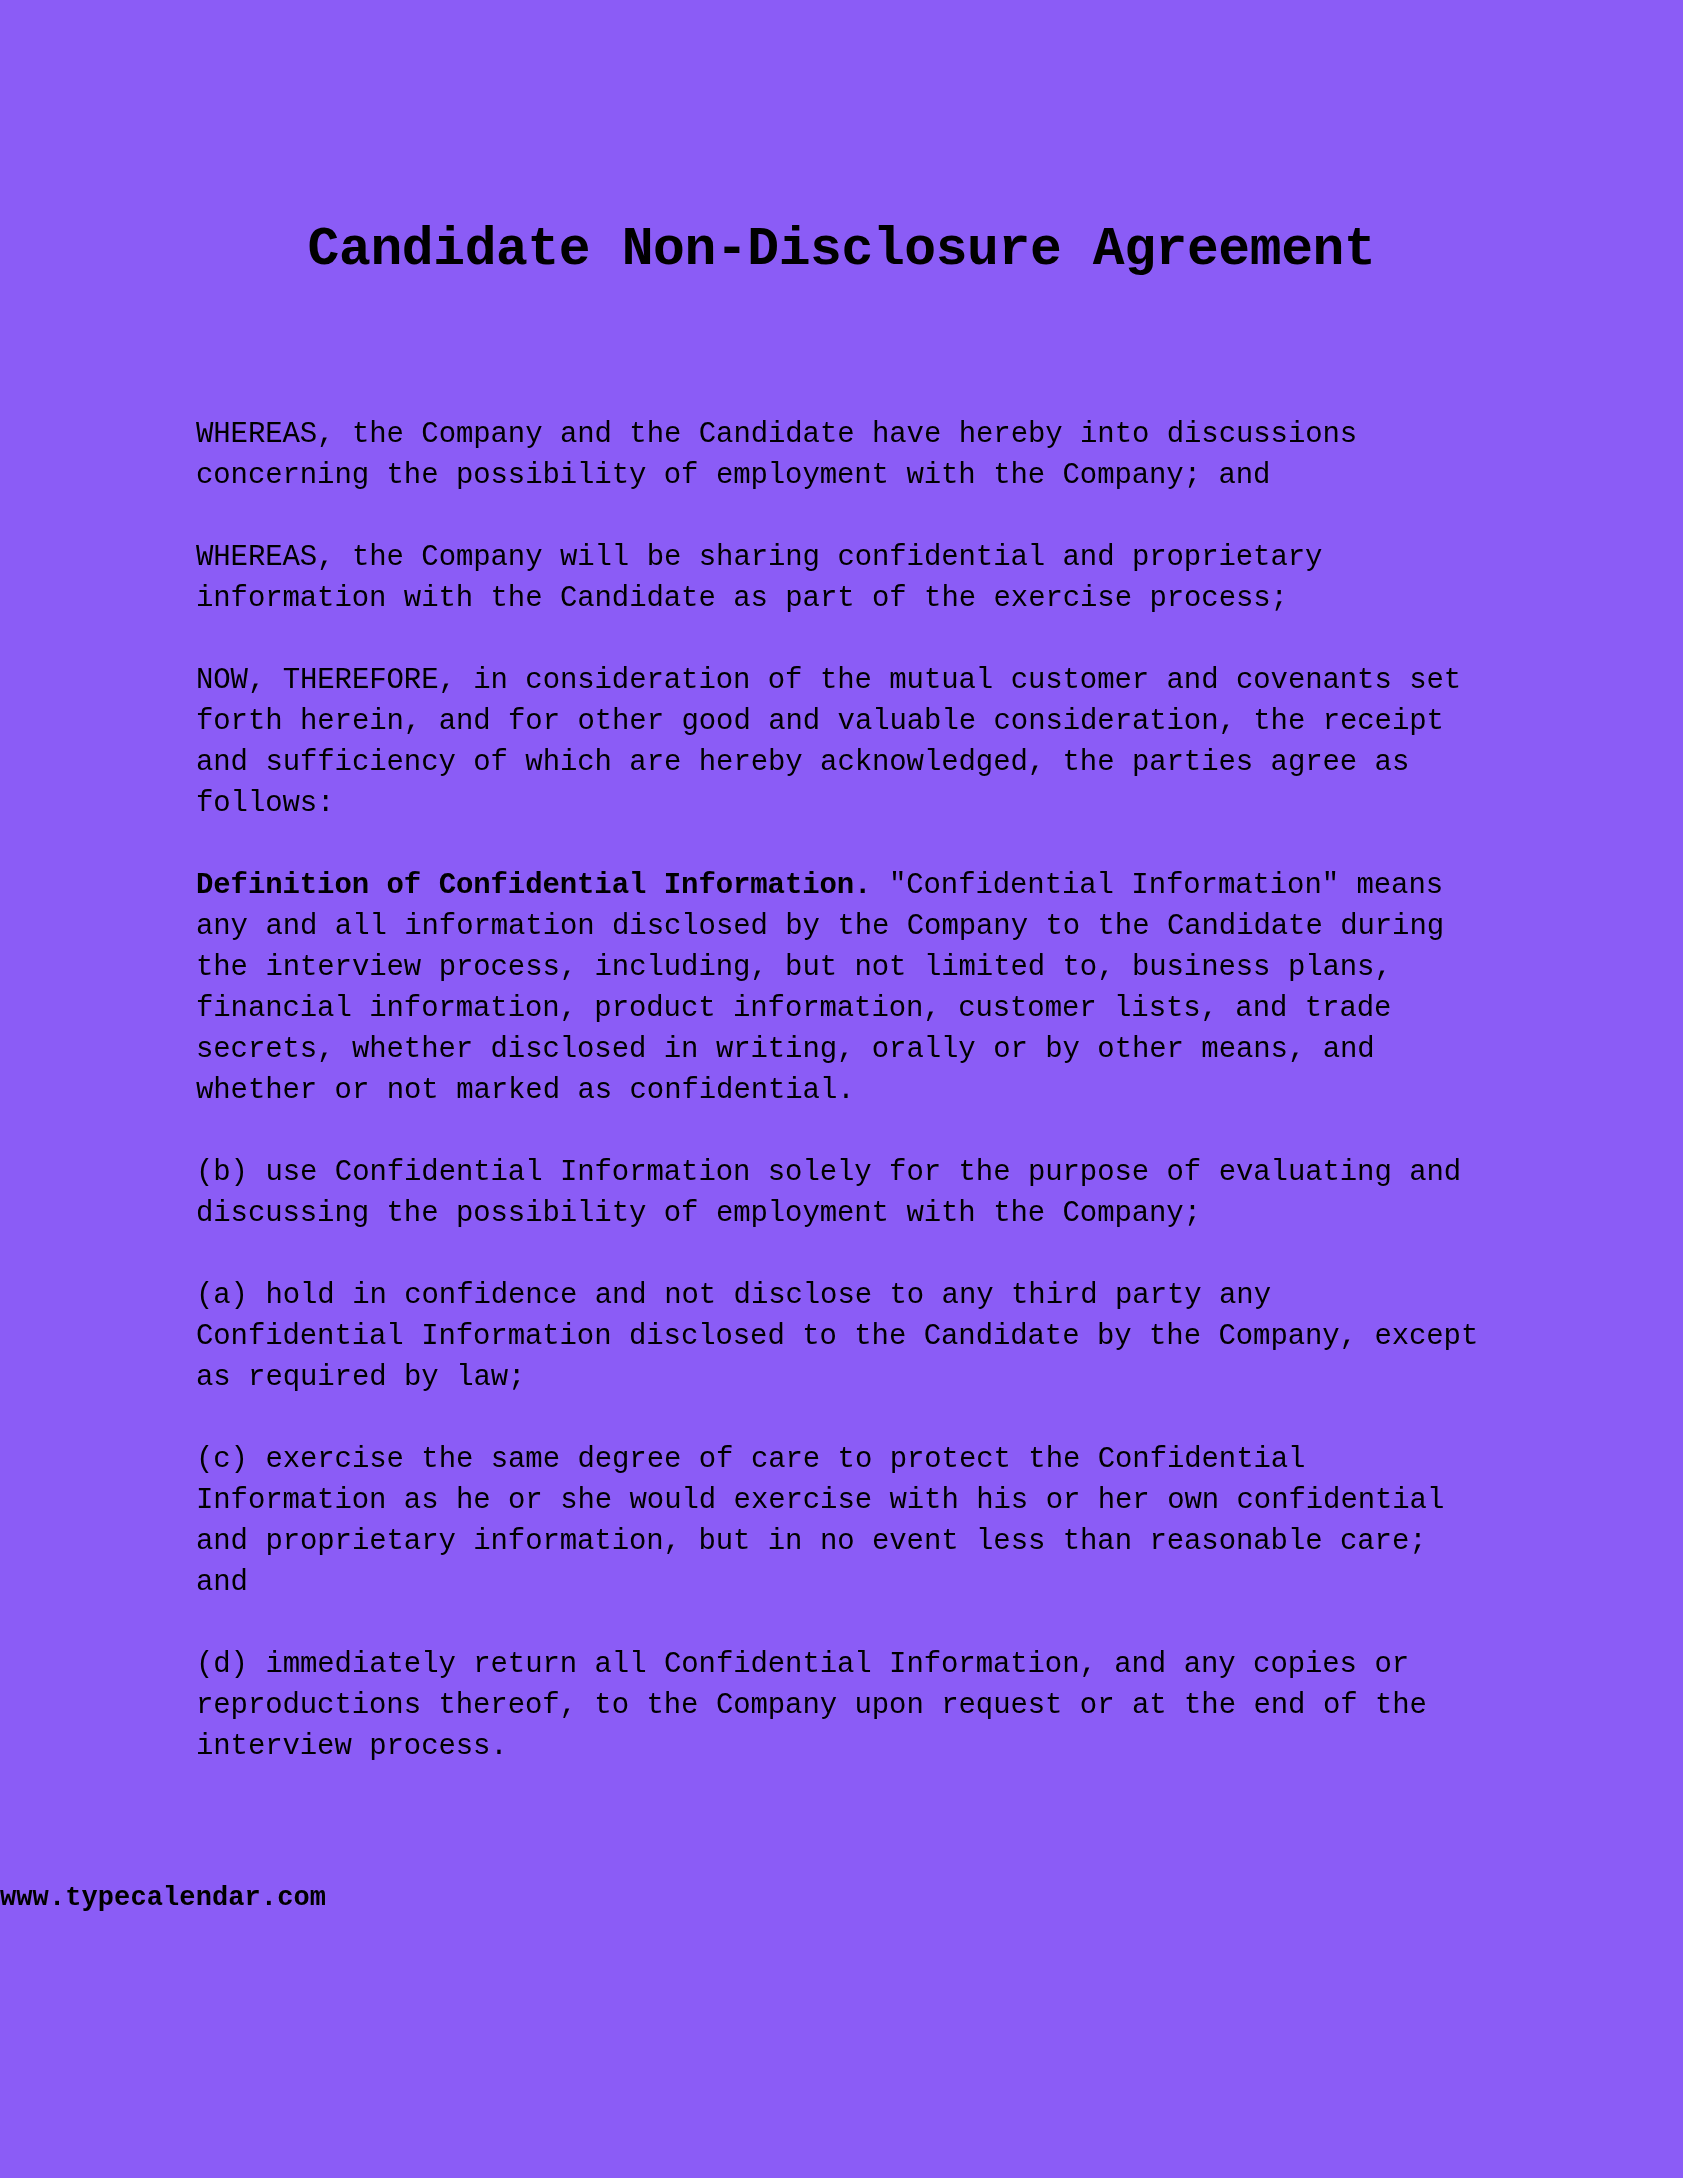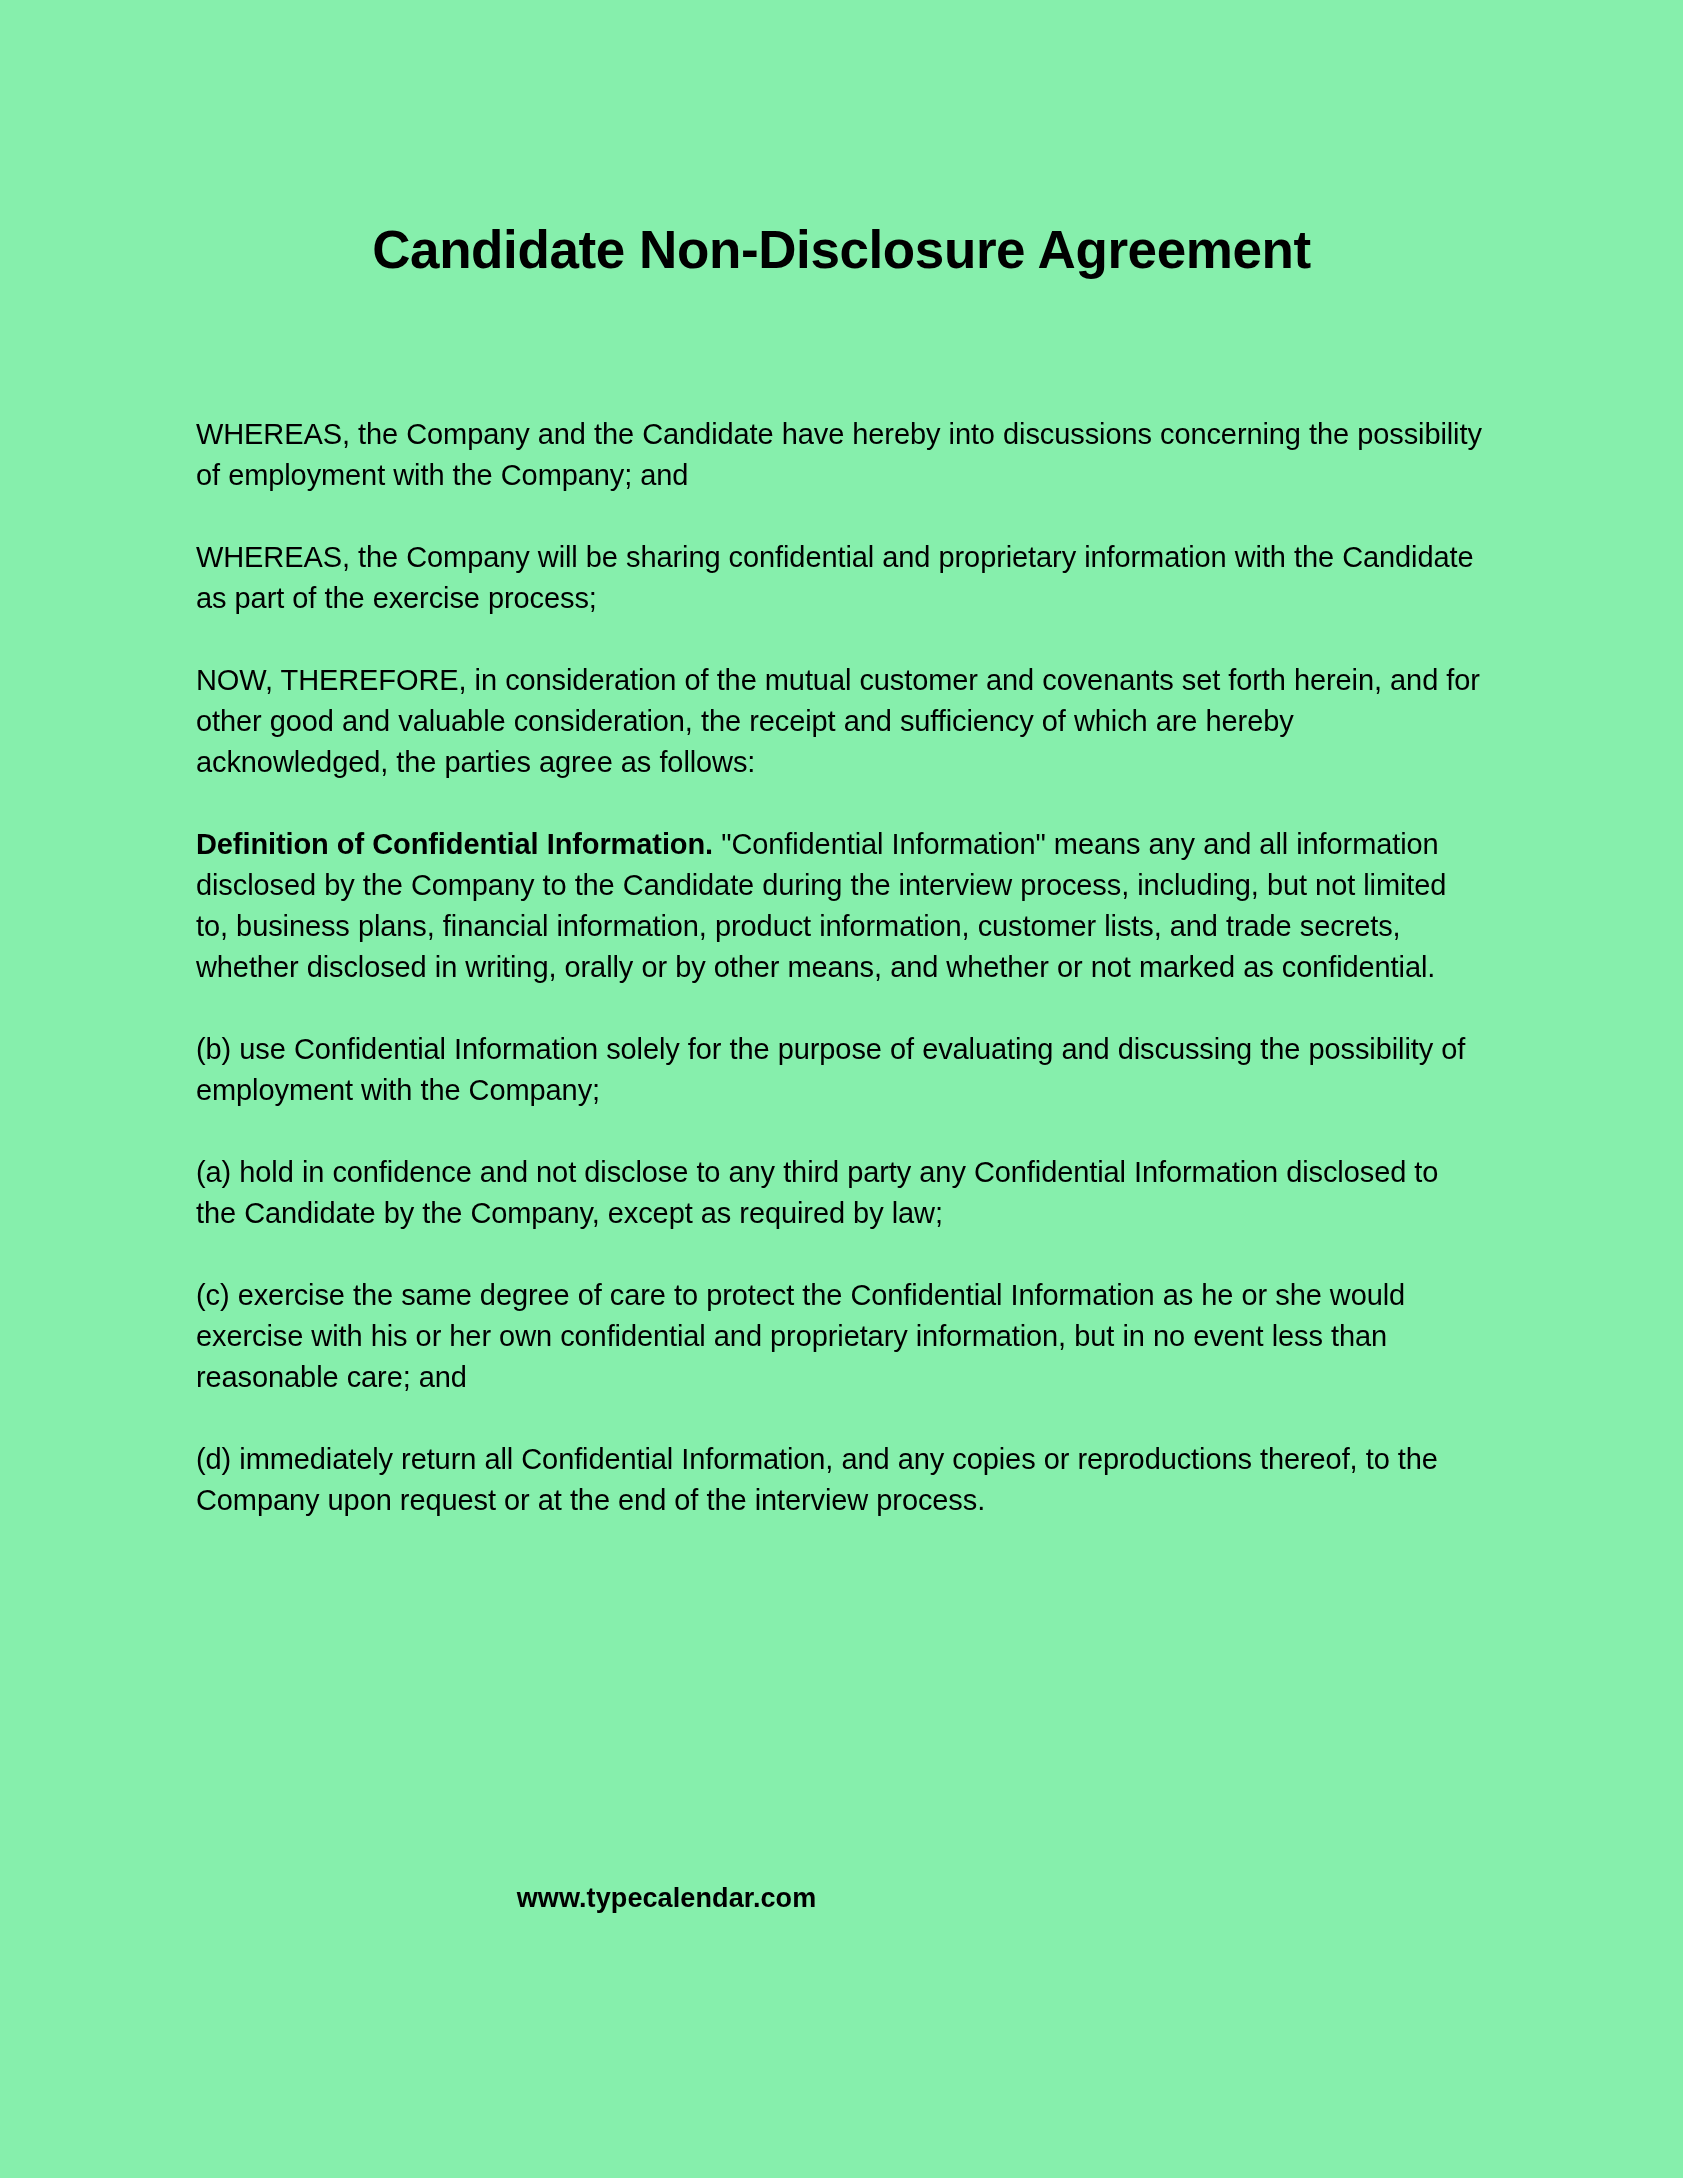--- a/index.html
+++ b/index.html
@@ -4,24 +4,24 @@
 <style>
   html, body {
     margin: 0;
     padding: 0;
     background: #ffffff;
   }
   .page {
     position: relative;
     width: 1683px;
     height: 2178px;
-    background: #86efac;
+    background: #8b5cf6;
     margin: 0 auto;
     overflow: hidden;
-    font-family: Liberation Sans, sans-serif;
+    font-family: Liberation Mono, monospace;
     color: #000000;
     -webkit-font-smoothing: antialiased;
   }
   .doc-title {
     position: absolute;
     top: 184px;
     left: 0;
     width: 1683px;
     text-align: center;
     font-size: 53px;
@@ -51,21 +51,20 @@
     font-weight: bold;
   }
   .para.heading-para {
     font-weight: bold;
   }
   .footer {
     position: absolute;
     top: 1883px;
     left: 0;
     width: 1333px;
-    text-align: center;
     font-size: 27px;
     font-weight: bold;
     letter-spacing: 0.1px;
   }
 </style>
 </head>
 <body>
 
 <div class="page">
 

